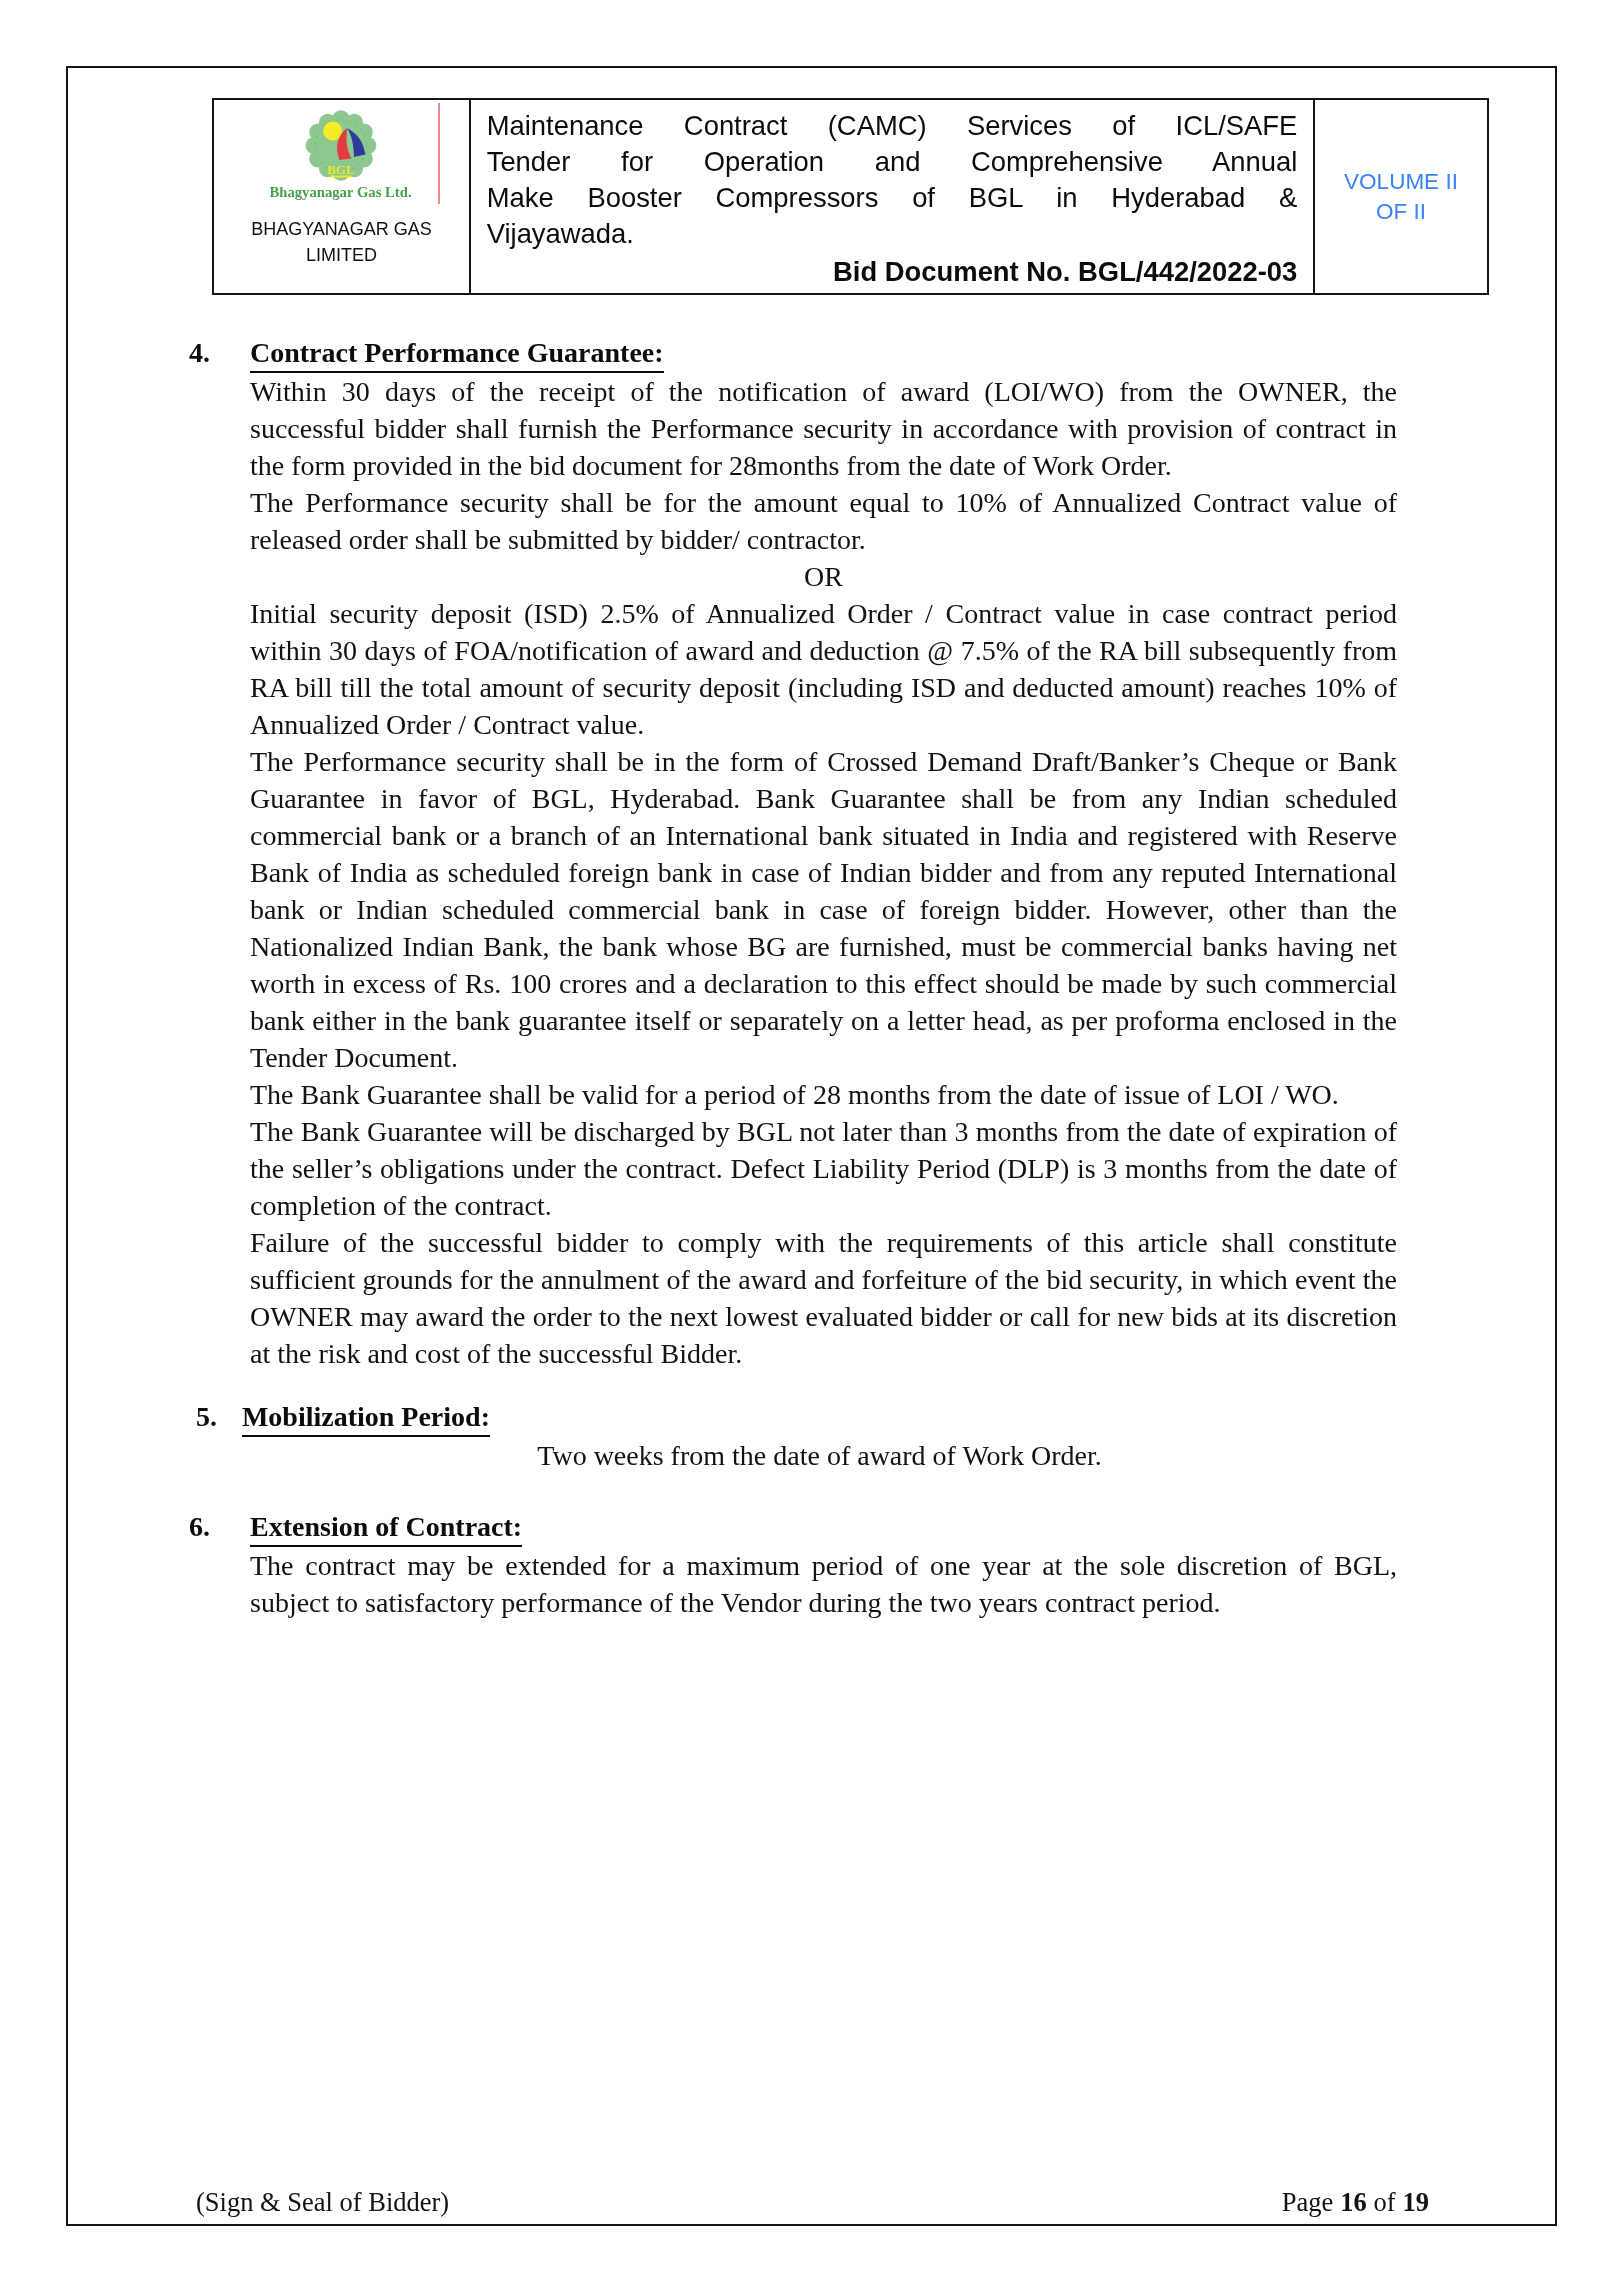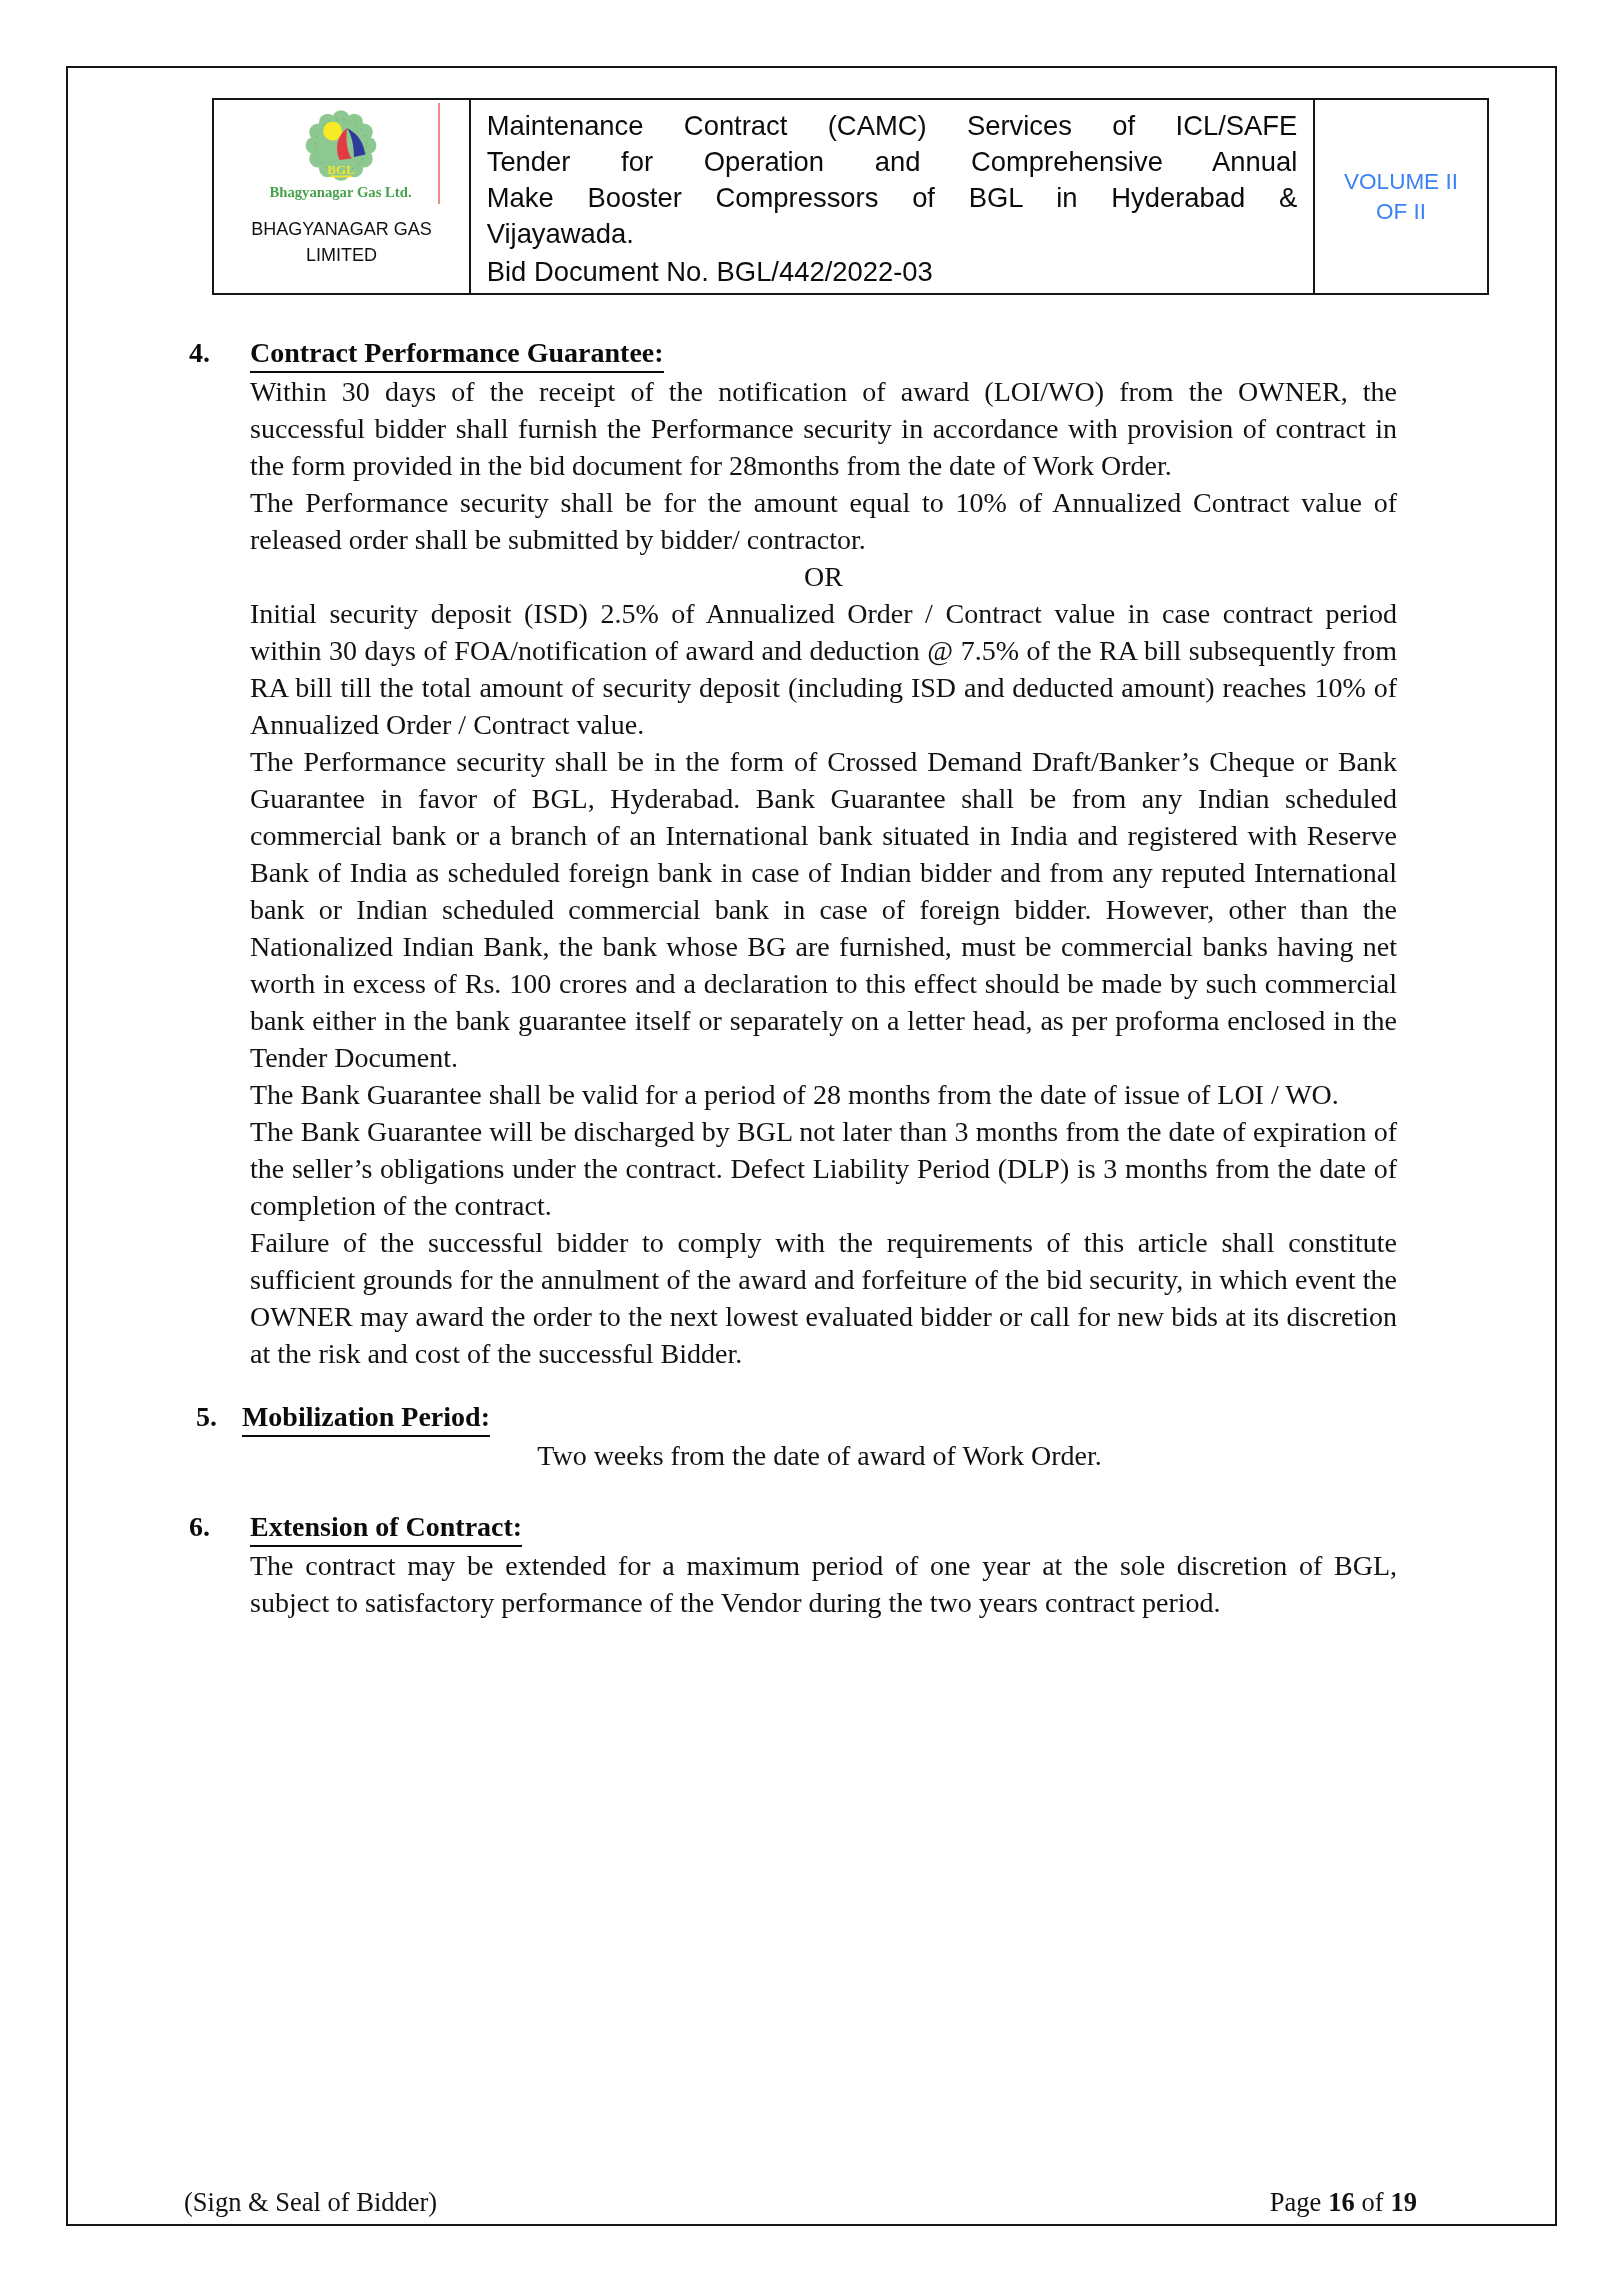--- a/index.html
+++ b/index.html
@@ -16,41 +16,41 @@
     display:flex;flex-direction:column;align-items:center;padding-top:2.9px;}
   .logo-block{width:196px;height:101px;border-right:2px solid #f08a84;
     display:flex;flex-direction:column;align-items:center;justify-content:flex-start;box-sizing:border-box;padding-top:5.9px;}
   .emblem{width:76px;height:76px;display:block;}
   .logo-script{font-family:"Liberation Serif",serif;font-weight:bold;font-size:14.7px;line-height:15.7px;color:#46a14b;}
   .company{margin-top:11.8px;font-family:"Liberation Sans",sans-serif;font-size:18px;line-height:26.5px;
     text-align:center;color:#111;width:245px;}
   .title-cell{flex:1;box-sizing:border-box;padding:7.8px 15.7px 5.9px;font-family:"Liberation Sans",sans-serif;}
   .title-line{font-size:27.4px;line-height:36px;color:#0c0c0c;text-align:justify;text-align-last:justify;}
   .title-line.last{text-align-last:left;}
-  .bid-no{font-family:"Liberation Sans",sans-serif;font-size:27.4px;line-height:36px;margin-top:2px;text-align:left;color:#0c0c0c;}
+  .bid-no{font-family:"Liberation Sans",sans-serif;font-size:27.4px;line-height:36px;margin-top:2px;text-align:right;color:#0c0c0c;font-weight:bold;}
   .vol-cell{width:174px;box-sizing:border-box;border-left:2.9px solid #161616;
     display:flex;flex-direction:column;align-items:center;justify-content:center;
     font-family:"Liberation Sans",sans-serif;font-size:22.5px;line-height:30px;color:#3b82f6;}
 
   
   .content{position:absolute;left:189px;top:295px;width:1208px;}
   .sec-h{display:flex;align-items:baseline;font-weight:bold;font-size:28px;line-height:35px;color:#0c0c0c;}
   .sec-num{display:inline-block;width:61px;flex:0 0 61px;}
   .sec-num.n47{width:46px;flex:0 0 46px;margin-left:6.9px;}
   .sec-title{border-bottom:2.9px solid #0c0c0c;padding-bottom:1px;}
   p.b{margin:0 0 0 61px;font-size:28px;line-height:37px;text-align:justify;color:#121212;}
   p.b.ml54{margin-left:53px;text-align:center;}
   p.or{text-align:center;text-align-last:center;}
   .mt0{margin-top:0;} .mt2{margin-top:2px;} .mt16{margin-top:15.7px;}
   .mt26{margin-top:25.5px;} .mt27{margin-top:26.5px;} .mt28{margin-top:27.4px;}
   .mt30{margin-top:29px;} .mt34{margin-top:33px;} .mt36{margin-top:35px;}
   .mt37{margin-top:36px;} .mt40{margin-top:39px;} .mt41{margin-top:40px;} .mt50{margin-top:49px;}
 
   
-  .pfooter{position:absolute;left:184px;top:2184px;width:1233px;display:flex;
+  .pfooter{position:absolute;left:196px;top:2184px;width:1233px;display:flex;
     justify-content:space-between;align-items:baseline;font-size:26.5px;line-height:37px;color:#121212;}
   .pageinfo > *{margin-right:6.9px;}
   .pageinfo > *:last-child{margin-right:0;}
 </style>
 </head>
 <body>
 
 <div>
 
   <div class="page-border"></div>

